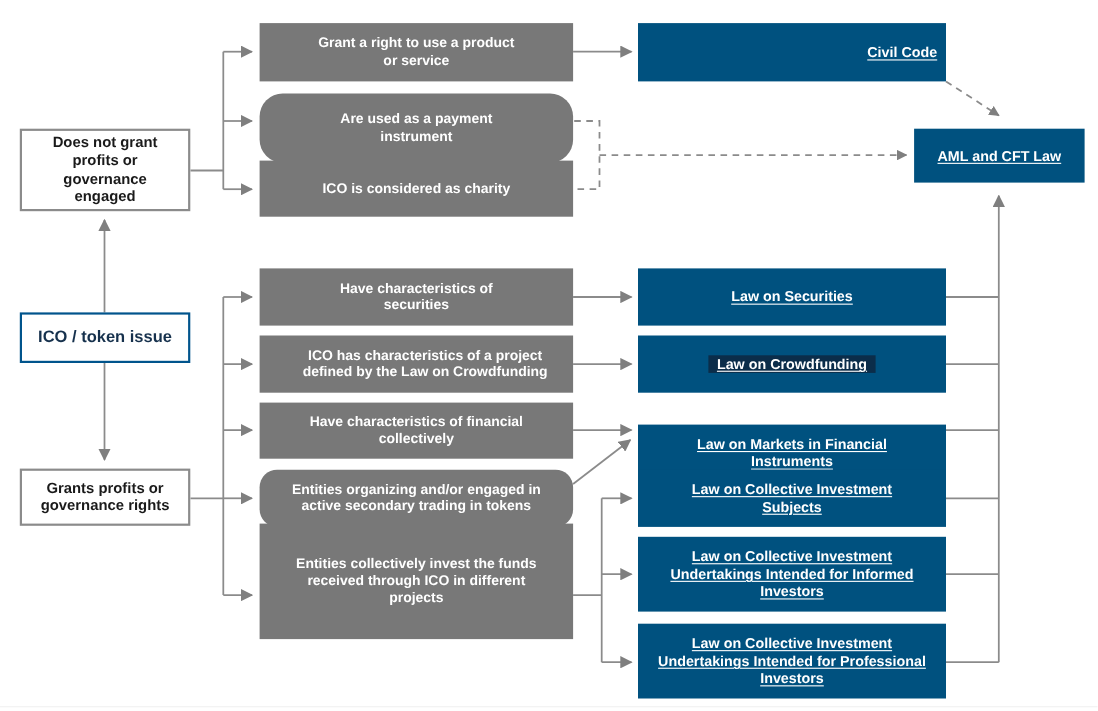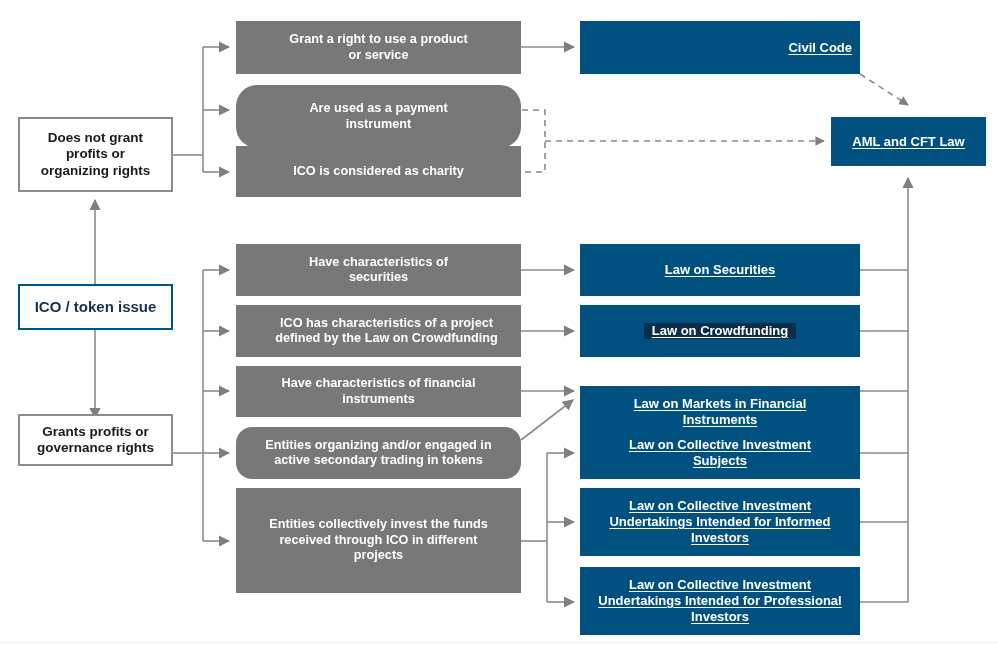--- a/index.html
+++ b/index.html
@@ -148,28 +148,28 @@
     <g stroke="#8b8b8b" stroke-width="1.6" fill="none" stroke-dasharray="6 5">
       <path d="M 522 110 L 545 110 L 545 172 L 522 172"></path>
       <path d="M 545 141 L 824 141" marker-end="url(#arrowsm)"></path>
       <path d="M 860 74 L 908 105" marker-end="url(#arrowsm)"></path>
     </g>
   </svg>
 
   <div class="node white" style="left:18px; top:117px; width:155px; height:75px;">
     <span class="txt">Does not grant
 profits or
-organizing rights</span>
+governance engaged</span>
   </div>
 
   <div class="node rootbox" style="left:18px; top:284px; width:155px; height:46px;">
     <span class="txt">ICO / token issue</span>
   </div>
 
-  <div class="node white" style="left:18px; top:414px; width:155px; height:52px;">
+  <div class="node white" style="left:18px; top:426px; width:155px; height:52px;">
     <span class="txt">Grants profits or
 governance rights</span>
   </div>
 
   <div class="node gray" style="left:236px; top:21px; width:285px; height:53px;">
     <span class="txt">Grant a right to use a product
 or service</span>
   </div>
 
   <div class="node gray" style="left:236px; top:85px; width:285px; height:63px;border-radius:21px;">
@@ -186,29 +186,29 @@
 securities</span>
   </div>
 
   <div class="node gray" style="left:236px; top:305px; width:285px; height:52px;padding-left:16px;">
     <span class="txt">ICO has characteristics of a project
 defined by the Law on Crowdfunding</span>
   </div>
 
   <div class="node gray" style="left:236px; top:366px; width:285px; height:51px;">
     <span class="txt">Have characteristics of financial
-instruments</span>
+collectively</span>
   </div>
 
   <div class="node gray" style="left:236px; top:427px; width:285px; height:52px;border-radius:16px;">
     <span class="txt">Entities organizing and/or engaged in
 active secondary trading in tokens</span>
   </div>
 
-  <div class="node gray" style="left:236px; top:488px; width:285px; height:105px;">
+  <div class="node gray" style="left:236px; top:476px; width:285px; height:105px;">
     <span class="txt">Entities collectively invest the funds
 received through ICO in different
 projects</span>
   </div>
 
   <div class="node blue" style="left:580px; top:21px; width:280px; height:53px;justify-content:flex-end;">
     <span class="txt">Civil Code</span>
   </div>
 
   <div class="node blue" style="left:831px; top:117px; width:155px; height:49px;">

